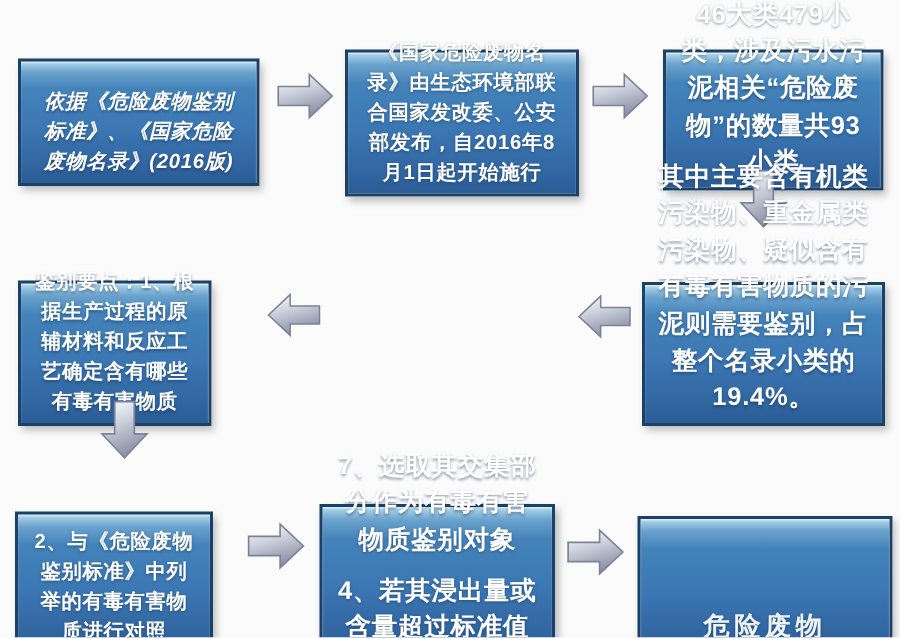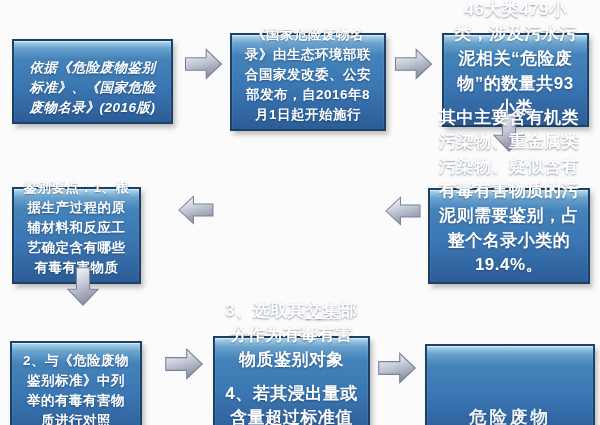--- a/index.html
+++ b/index.html
@@ -34,21 +34,21 @@
     text-shadow: 0 1px 2px rgba(10,35,70,0.45);
     display: flex;
     flex-direction: column;
     justify-content: flex-end;
     padding: 4px 9px;
     margin-top: 24px;
   }
   .box.small { font-size: 17px; line-height: 1.45; }
   .box.result { font-size: 17.5px; letter-spacing: 3px; color: #eef3f8; }
   .para + .para { margin-top: 9px; }
-  .u { text-decoration: underline; text-underline-offset: 2px; }
+  .u { text-underline-offset: 2px; }
 
   .arrow { position: absolute; }
   .arrow svg { display: block; width: 100%; height: 100%; }
 
   
   .b1 { left: 12px;  top: 15px;  width: 161px; height: 85px; font-style: italic; }
   .b2 { left: 230px; top: 9px;   width: 156px; height: 98px; }
   .b3 { left: 442px; top: 9px;   width: 147px; height: 94px; }
   
   .b4 { left: 428px; top: 164px; width: 162px; height: 96px; }
@@ -144,21 +144,21 @@
     <span>2、与《危险废物鉴别标准》中列举的有毒有害物质进行对照</span>
   </div>
 
   <div class="arrow a7">
     <svg viewBox="0 0 46 40">
         <polygon points="3,13 26,13 26,4 43,20 26,36 26,27 3,27" fill="url(#agrad)" stroke="#7b8296" stroke-width="1.2"></polygon>
       </svg>
   </div>
 
   <div class="box b8 small">
-    <div class="para"><span>3、选取其</span><span class="u">交集</span><span>部分作为有毒有害物质鉴别对象</span></div>
+    <div class="para"><span>7、选取其</span><span class="u">交集</span><span>部分作为有毒有害物质鉴别对象</span></div>
     <div class="para">4、若其浸出量或含量超过标准值</div>
   </div>
 
   <div class="arrow a8">
     <svg viewBox="0 0 46 40">
         <polygon points="3,13 26,13 26,4 43,20 26,36 26,27 3,27" fill="url(#agrad)" stroke="#7b8296" stroke-width="1.2"></polygon>
       </svg>
   </div>
 
   <div class="box b9 result">

